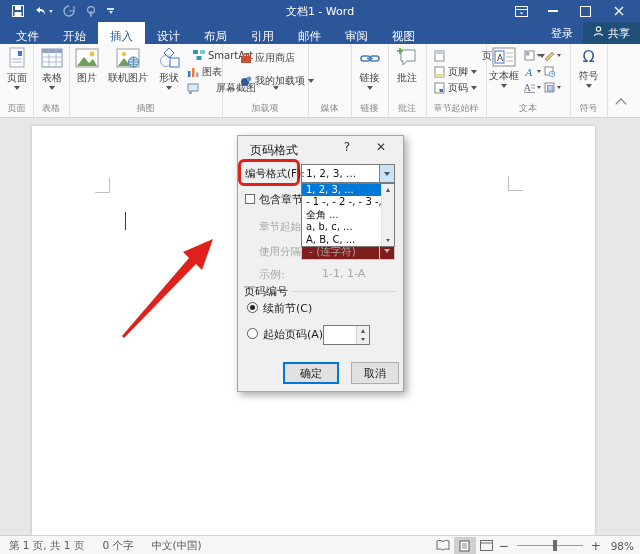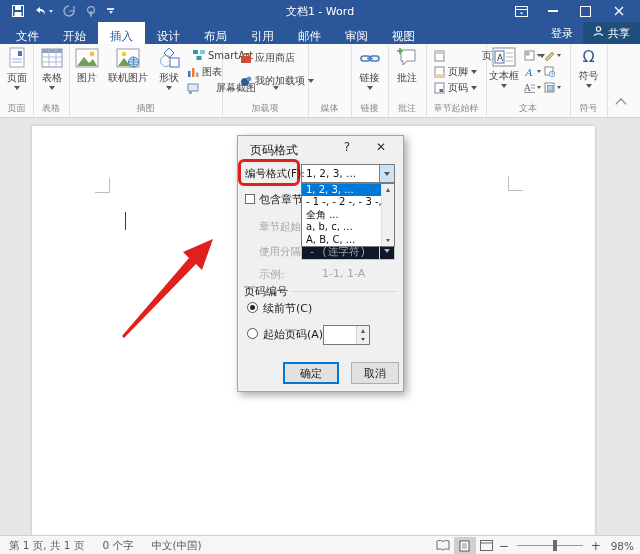--- a/index.html
+++ b/index.html
@@ -59,21 +59,21 @@
           box-shadow:3px 3px 8px rgba(0,0,0,.35);z-index:20;font-size:11px;color:#1a1a1a;}
   .dlg-title{position:absolute;left:12px;top:6px;font-size:12px;}
   .dlg-ctl{position:absolute;top:4px;width:22px;text-align:center;font-size:12px;color:#333;}
   .combo{position:absolute;left:63px;top:28px;width:94px;height:19px;background:#fff;border:1px solid #7a7a7a;box-sizing:border-box;}
   .combo .val{position:absolute;left:4px;top:2px;font-size:10.5px;white-space:nowrap;}
   .combo .arrow{position:absolute;right:0;top:0;width:15px;height:17px;background:#cbe3f6;border-left:1px solid #3d90d8;display:flex;align-items:center;justify-content:center;box-sizing:border-box;}
   .redrect{position:absolute;left:0px;top:23px;width:62px;height:27px;border:3px solid #e0201a;border-radius:6px;box-sizing:border-box;z-index:40;}
   .nflabel{position:absolute;left:7px;top:31px;font-size:10.5px;z-index:41;}
   .checkbox{position:absolute;left:7px;top:58px;width:10px;height:10px;background:#fff;border:1px solid #6b6b6b;box-sizing:border-box;}
   .graytext{color:#a6a6a6;}
-  .graycombo{position:absolute;left:63px;top:106px;width:94px;height:18px;background:#0f172a;border:1px solid #c6c6c6;box-sizing:border-box;font-size:10.5px;color:#a6a6a6;font-family:Liberation Mono, monospace;}
+  .graycombo{position:absolute;left:63px;top:106px;width:94px;height:18px;background:#7f1d1d;border:1px solid #c6c6c6;box-sizing:border-box;font-size:10.5px;color:#a6a6a6;}
   .graycombo .val{position:absolute;left:7px;top:2px;white-space:nowrap;}
   .graycombo .arrow{position:absolute;right:0;top:0;width:14px;height:16px;border-left:1px solid #d5d5d5;display:flex;align-items:center;justify-content:center;}
   .caret.gray{border-top-color:#b5b5b5;}
   .groupline{position:absolute;left:54px;top:155px;width:104px;height:1px;background:#d8d8d8;}
   .radio{position:absolute;width:11px;height:11px;border:1px solid #555;border-radius:50%;background:#fff;box-sizing:border-box;}
   .radio .dot{position:absolute;left:2px;top:2px;width:5px;height:5px;border-radius:50%;background:#222;}
   .spin{position:absolute;left:85px;top:189px;width:47px;height:20px;background:#fff;border:1px solid #7a7a7a;box-sizing:border-box;}
   .spincol{position:absolute;right:0;top:0;width:12px;height:18px;border-left:1px solid #d0d0d0;display:flex;flex-direction:column;}
   .spincol>div{flex:1;display:flex;align-items:center;justify-content:center;background:#f0f0f0;}
   .caret.up{border-top:none;border-bottom:4px solid #555;}

